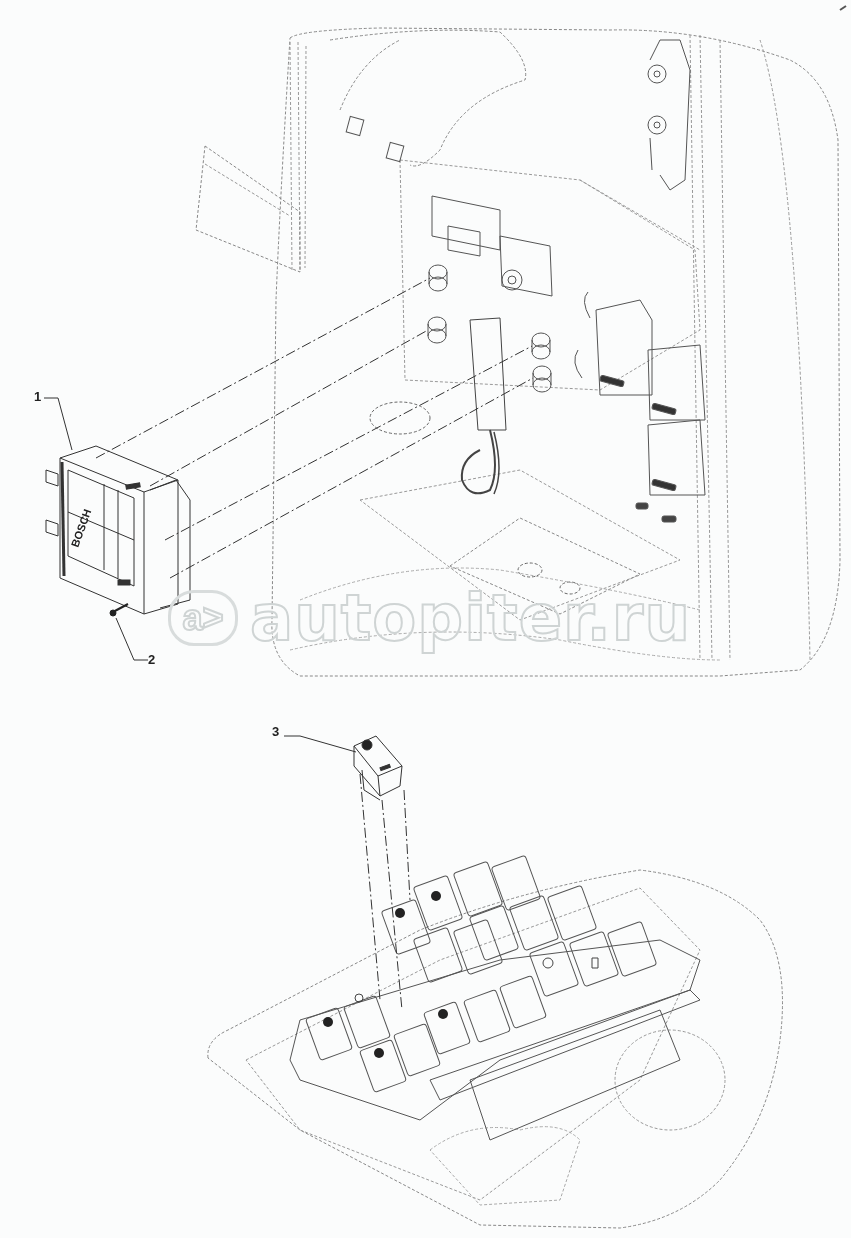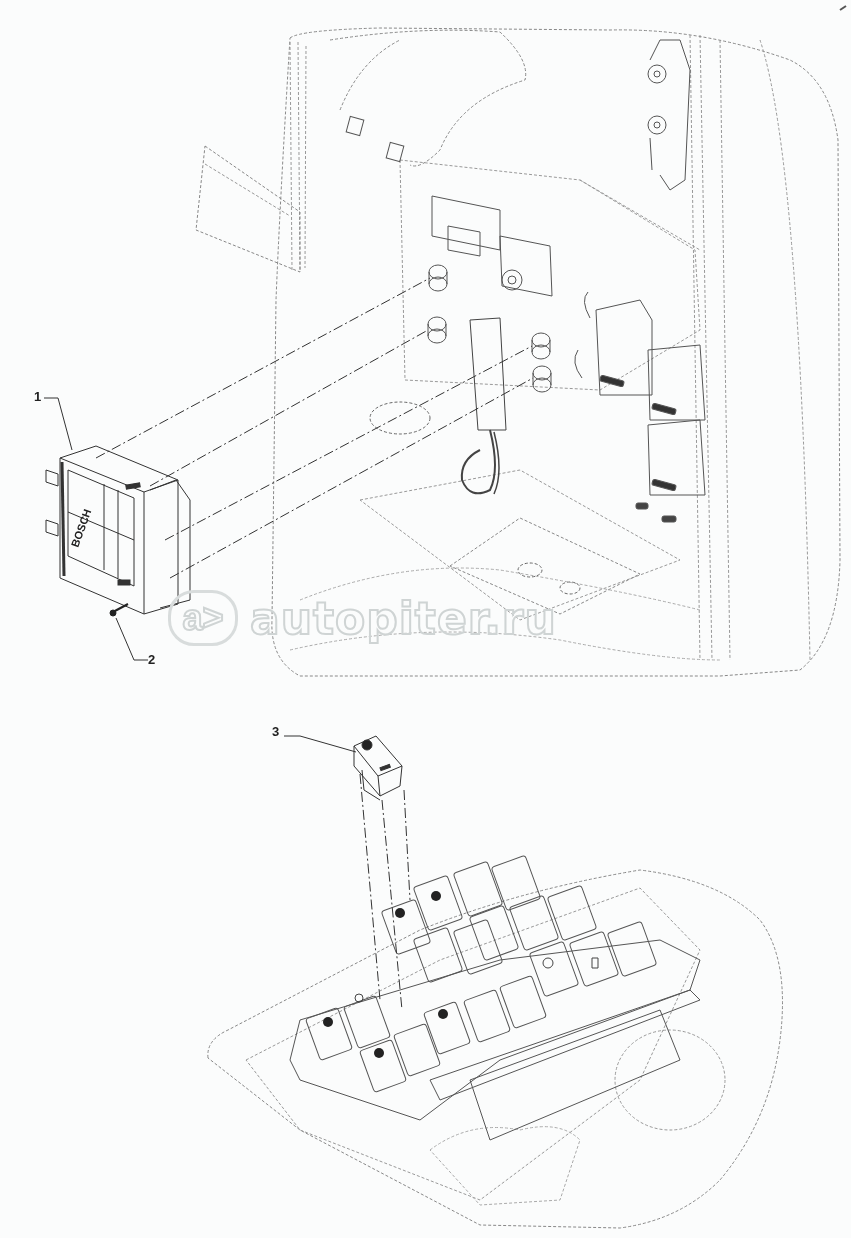--- a/index.html
+++ b/index.html
@@ -7,21 +7,21 @@
          font-family: "Liberation Sans", sans-serif; }
   svg.diagram { position: absolute; left: 0; top: 0; }
   .callout { position: absolute; font-family: "Liberation Sans", sans-serif;
              font-weight: bold; font-size: 13px; color: #222; }
   .watermark { position: absolute; left: 168px; top: 588px; height: 60px;
                display: flex; align-items: center; pointer-events: none; }
   .wm-badge { width: 64px; height: 50px; border: 3px solid #d8dcdc; border-radius: 26px;
               color: transparent; -webkit-text-stroke: 2px #cfd4d4;
               font-size: 36px; font-weight: bold; display: flex; align-items: center; justify-content: center;
               margin-right: 12px; }
-  .wm-text { font-size: 44px; font-weight: bold; color: transparent;
+  .wm-text { font-size: 64px; font-weight: bold; color: transparent;
              -webkit-text-stroke: 2px #cfd4d4; letter-spacing: 1px; font-family: "DejaVu Sans", sans-serif; }
 </style>
 </head>
 <body>
 
 <svg class="diagram" width="851" height="1238" viewBox="0 0 851 1238" xmlns="http://www.w3.org/2000/svg" fill="none" stroke="#666" stroke-width="1">
 
   <g stroke-dasharray="3,2">
 
     <path d="M290 38 Q300 30 380 28 L610 30 Q700 28 790 60 Q830 80 838 140 L840 560 Q838 640 800 670 L720 676 L300 676 Q270 660 272 620 L276 300 Q280 200 290 38 Z" stroke="#888"></path>

